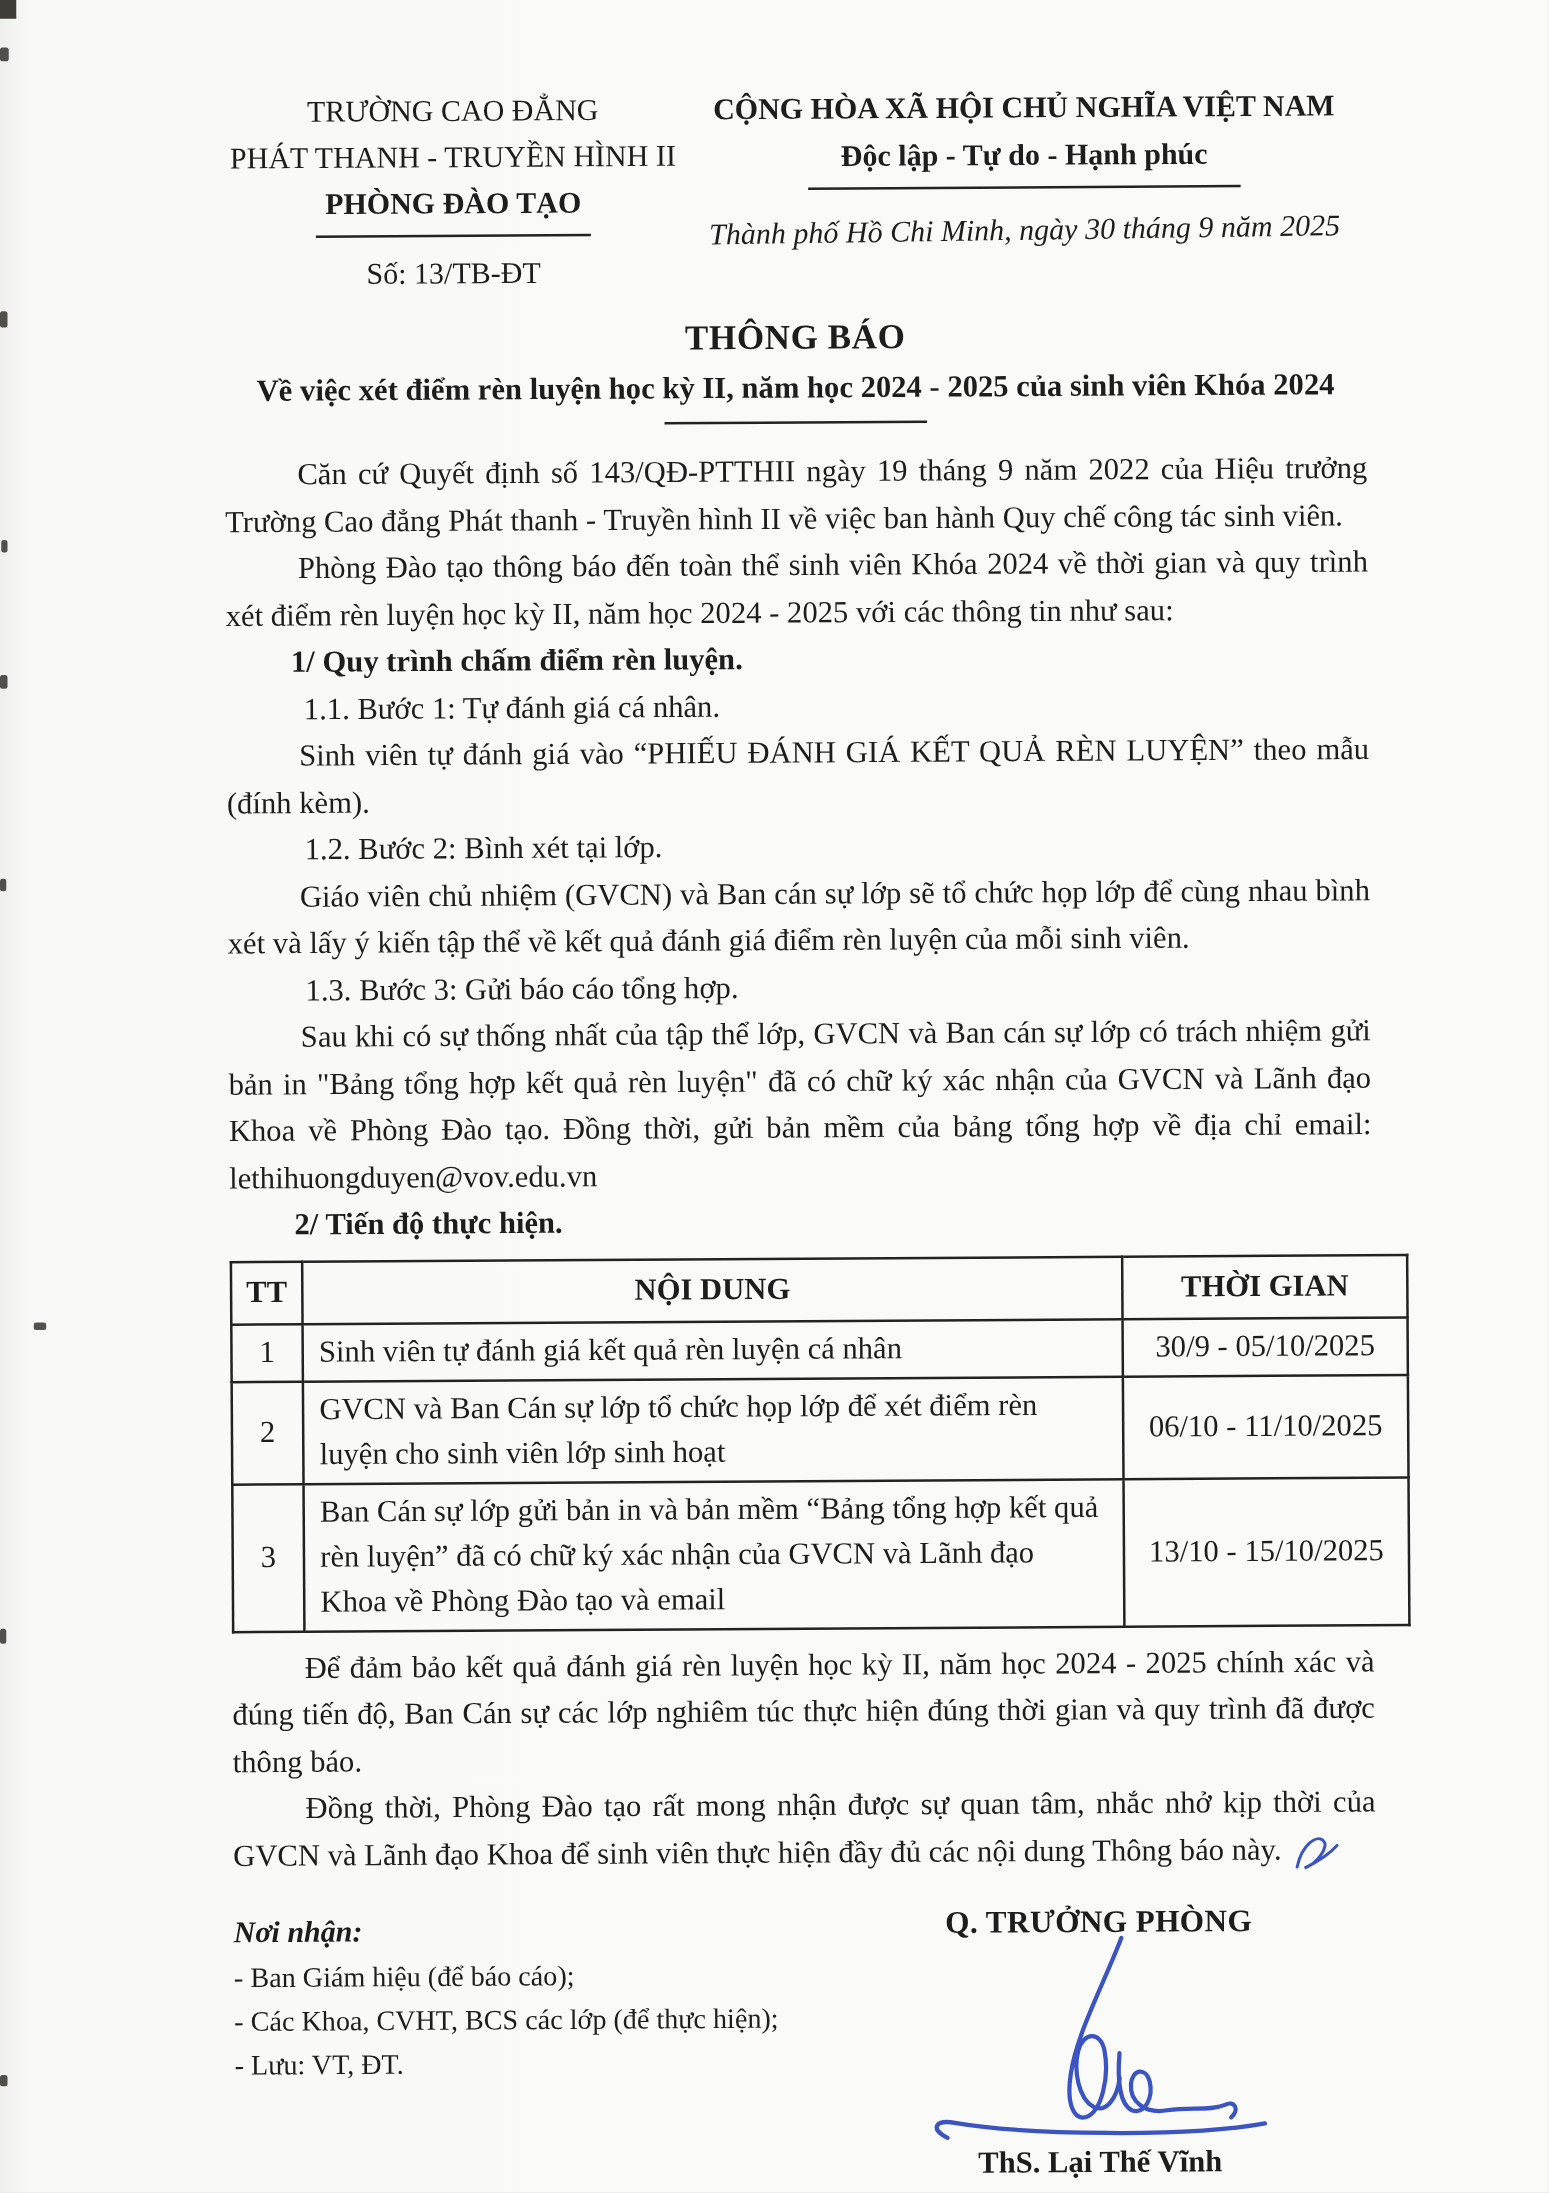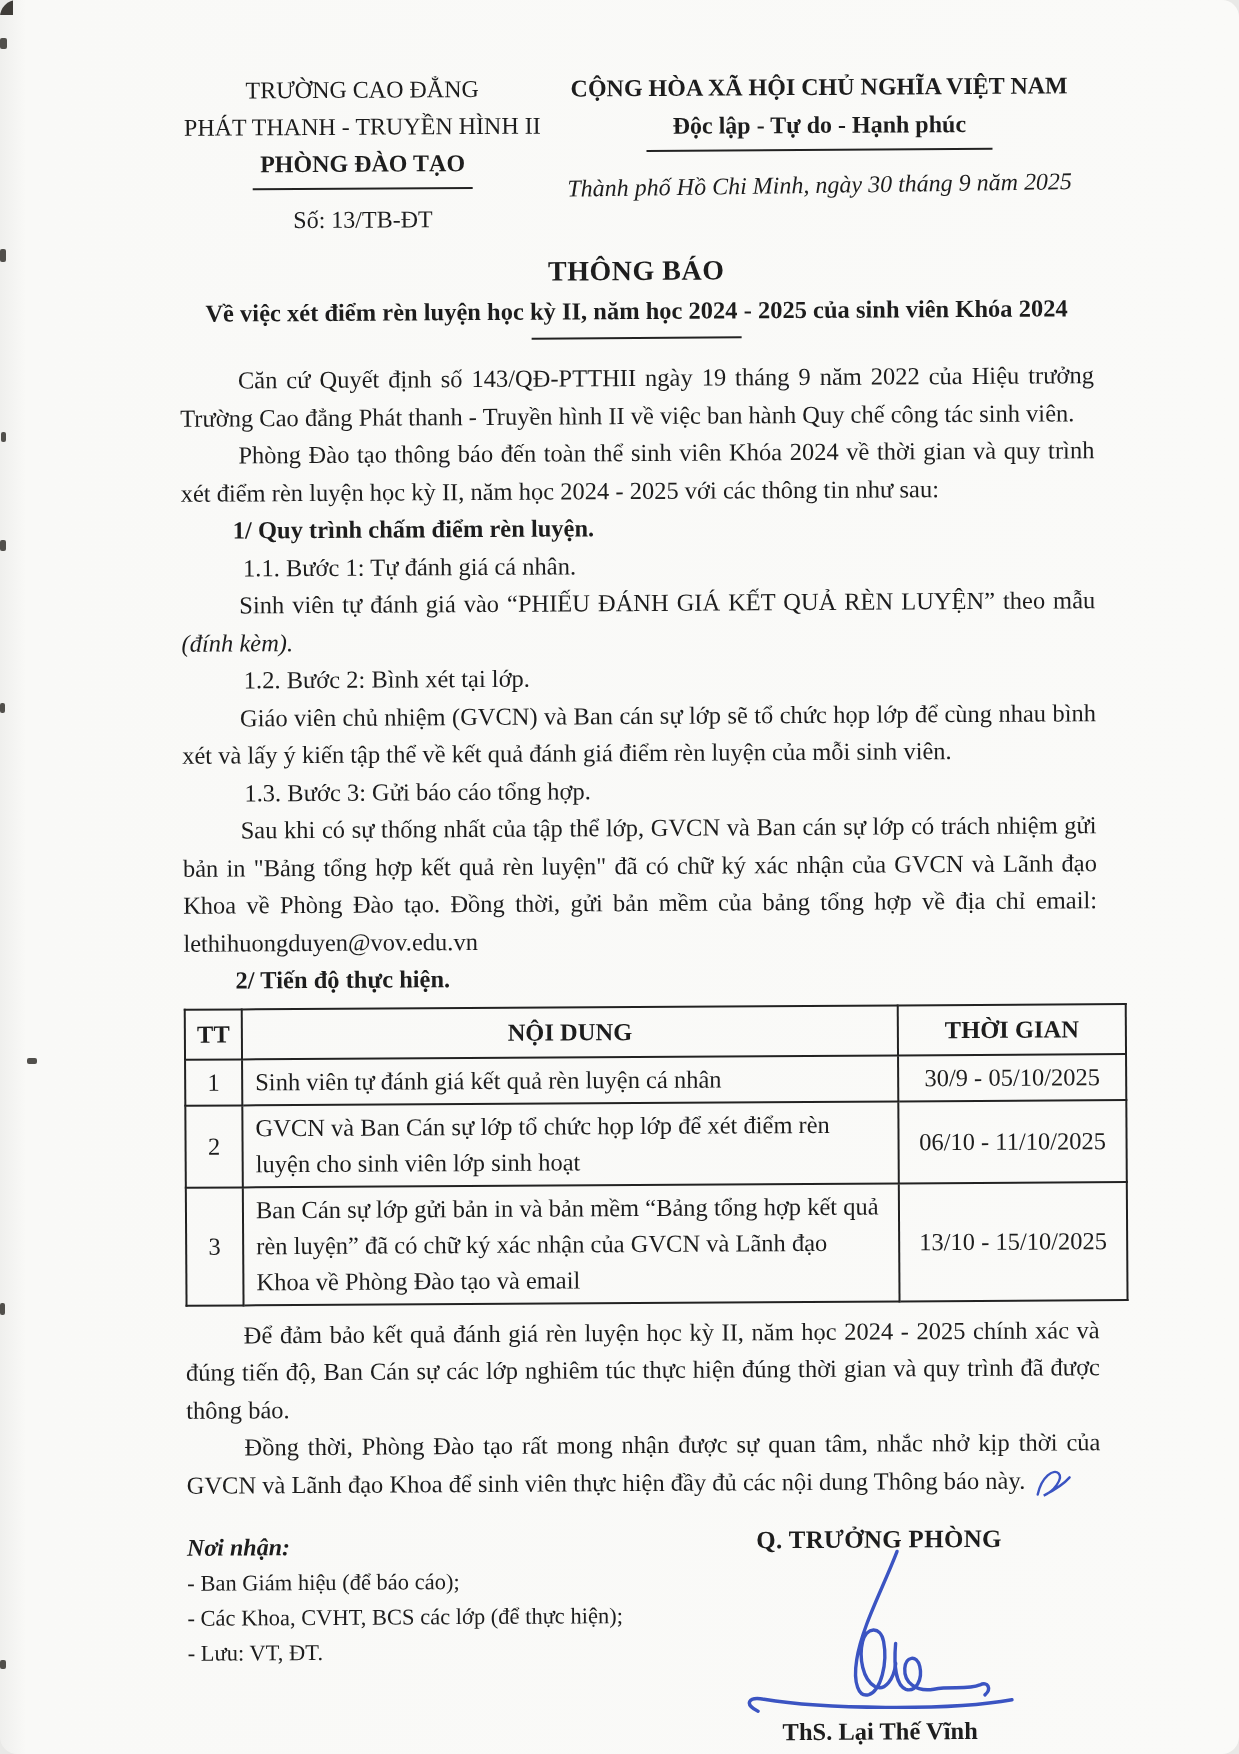--- a/index.html
+++ b/index.html
@@ -8,21 +8,20 @@
     background:#e9e9e7;
     font-family:"Liberation Serif","DejaVu Serif",serif;
     overflow:hidden;
   }
   .page{
     position:relative;
     width:1239px;height:1754px;
     background:linear-gradient(90deg,#efefed 0px,#f9f9f7 26px,#fafaf8 100%);
     color:#1d1d1d;
     overflow:hidden;
-    border-radius:17px;
   }
   .content{
     position:absolute;
     left:178px;top:70px;width:914px;
     transform:rotate(-0.35deg);
     transform-origin:50% 0;
   }
   
   .hdr{display:flex;}
   .hdr-left{width:368px;text-align:center;font-size:24px;line-height:37px;}
@@ -35,21 +34,21 @@
   
   .title-block{text-align:center;margin-top:18px;}
   .title-main{font-weight:bold;font-size:28px;letter-spacing:.5px;}
   .title-sub{font-weight:bold;font-size:24.5px;margin-top:10px;}
   .title-rule{width:210px;border-top:2.5px solid #222;margin:12px auto 0;}
   
   .para{font-size:24.5px;line-height:37.5px;text-align:justify;text-indent:58px;margin:0;}
   .para.first{margin-top:20px;}
   .h-num{font-weight:bold;font-size:24.5px;line-height:37.5px;text-indent:52px;margin:0;}
   .substep{font-size:24.5px;line-height:37.5px;text-indent:62px;margin:0;}
-  .it{font-style:italic;}
+  .it{}
   
   table.sched{border-collapse:collapse;width:941px;margin-top:9px;table-layout:fixed;}
   table.sched th,table.sched td{
     border:2px solid #222;
     font-size:24.5px;
     vertical-align:middle;
     padding:4px 12px;
     line-height:36px;
   }
   table.sched th{font-weight:bold;text-align:center;padding:6px 4px;}

